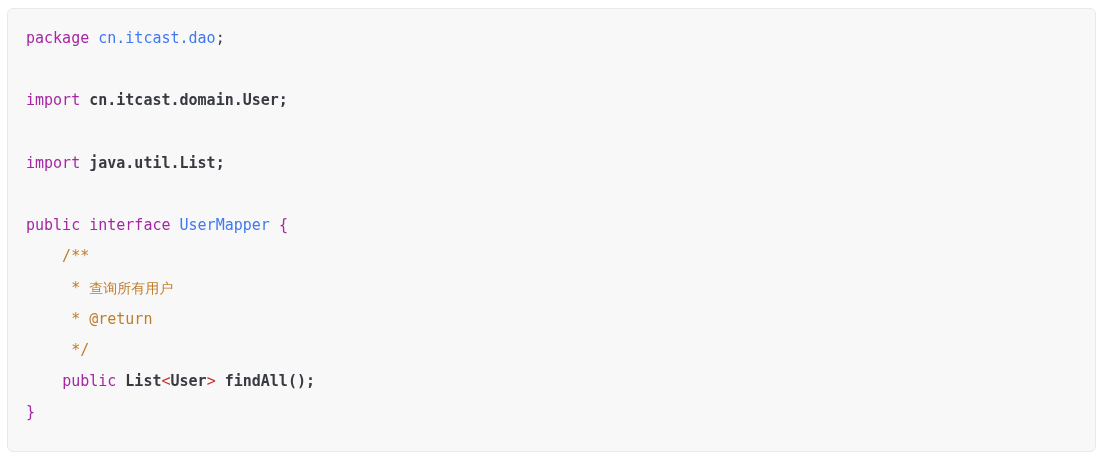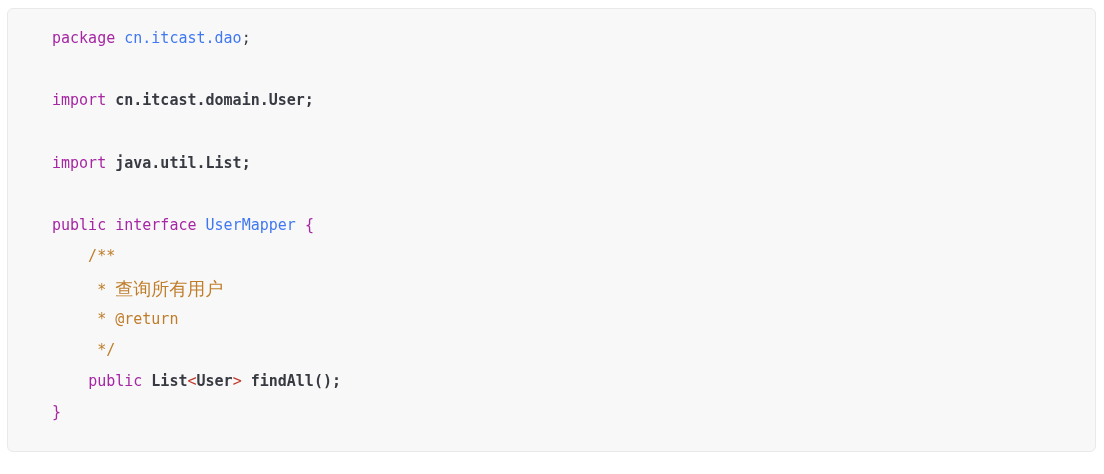--- a/index.html
+++ b/index.html
@@ -51,35 +51,34 @@
     line-height: 31.2px;
     color: #383a42;
     white-space: pre;
     tab-size: 4;
   }
 
   .ln {
     display: block;
     height: 31.2px;
     white-space: pre;
-    margin-left: 26px;
   }
 
   
   .kw   { color: #a626a4; }            
   .typ  { color: #4078f2; }            
   .pln  { color: #383a42; font-weight: bold; }            
   .cmt  { color: #bf7d2a; }            
   .br   { color: #a626a4; }            
   .ang  { color: #c0392b; }            
   .punc { color: #383a42; }
 
   .cjk {
     font-family: "DejaVu Sans", "Liberation Sans", sans-serif;
-    font-size: 18px;
+    font-size: 14px;
   }
 </style>
 <style>.kw{color:#a626a4;}.typ{color:#4078f2;}.pln,.punc{color:#383a42;}.cmt{color:#bf7d2a;}.ang{color:#c0392b;}.br{color:#a626a4;}.code-block{background:#f8f8f8;border-color:#e9e9e9;}#page{background:#ffffff;}</style></head>
 <body>
 
 <div id="page">
 
   <div class="code-block">
     <div class="code-scroll">
       <pre class="code" id="code-content"><span class="ln"><span class="kw">package</span><span class="pln"> </span><span class="typ">cn.itcast.dao</span><span class="punc">;</span></span><span class="ln">&nbsp;</span><span class="ln"><span class="kw">import</span><span class="pln"> cn.itcast.domain.User;</span></span><span class="ln">&nbsp;</span><span class="ln"><span class="kw">import</span><span class="pln"> java.util.List;</span></span><span class="ln">&nbsp;</span><span class="ln"><span class="kw">public interface</span><span class="pln"> </span><span class="typ">UserMapper</span><span class="pln"> </span><span class="br">{</span></span><span class="ln"><span class="cmt">    /**</span></span><span class="ln"><span class="cmt">     * </span><span class="cmt cjk">查询所有用户</span></span><span class="ln"><span class="cmt">     * @return</span></span><span class="ln"><span class="cmt">     */</span></span><span class="ln"><span class="pln">    </span><span class="kw">public</span><span class="pln"> List</span><span class="ang">&lt;</span><span class="pln">User</span><span class="ang">&gt;</span><span class="pln"> findAll();</span></span><span class="ln"><span class="br">}</span></span></pre>

